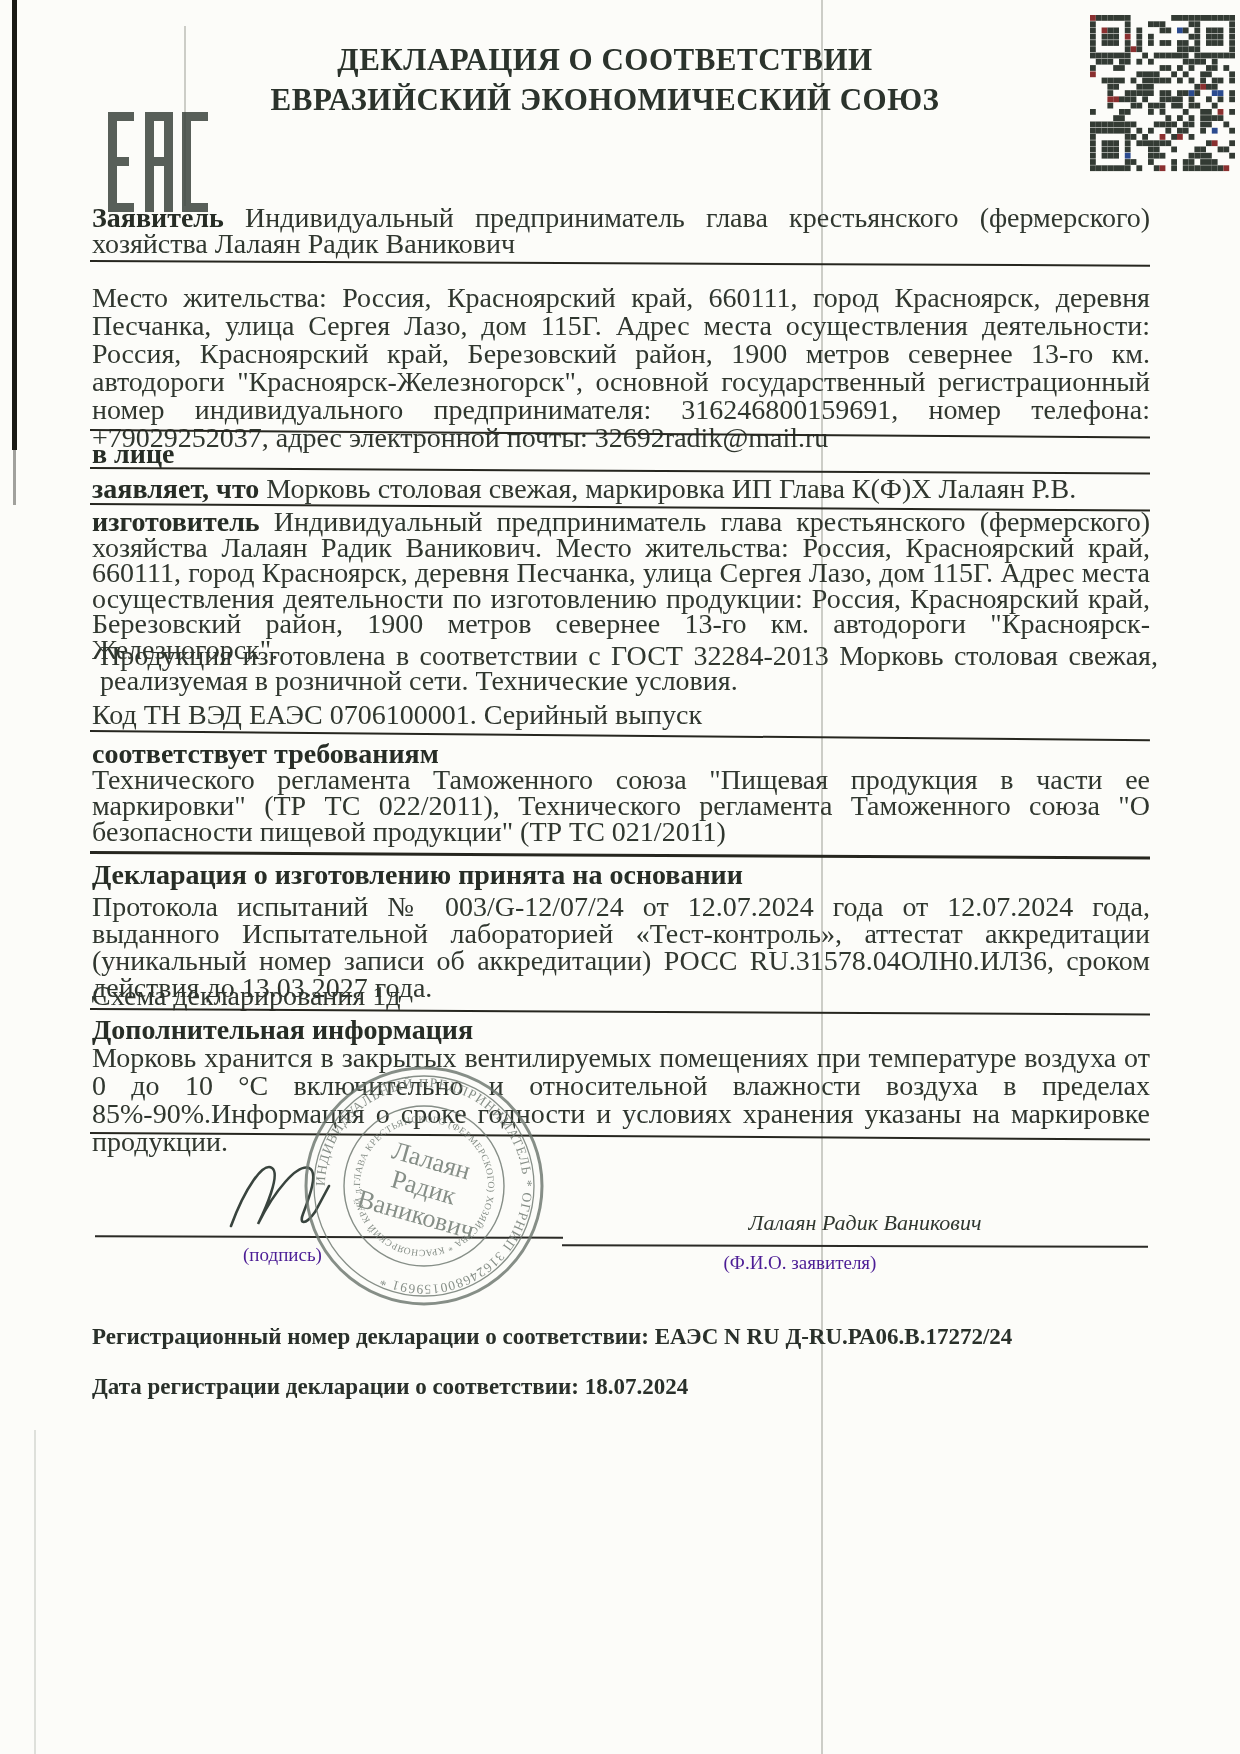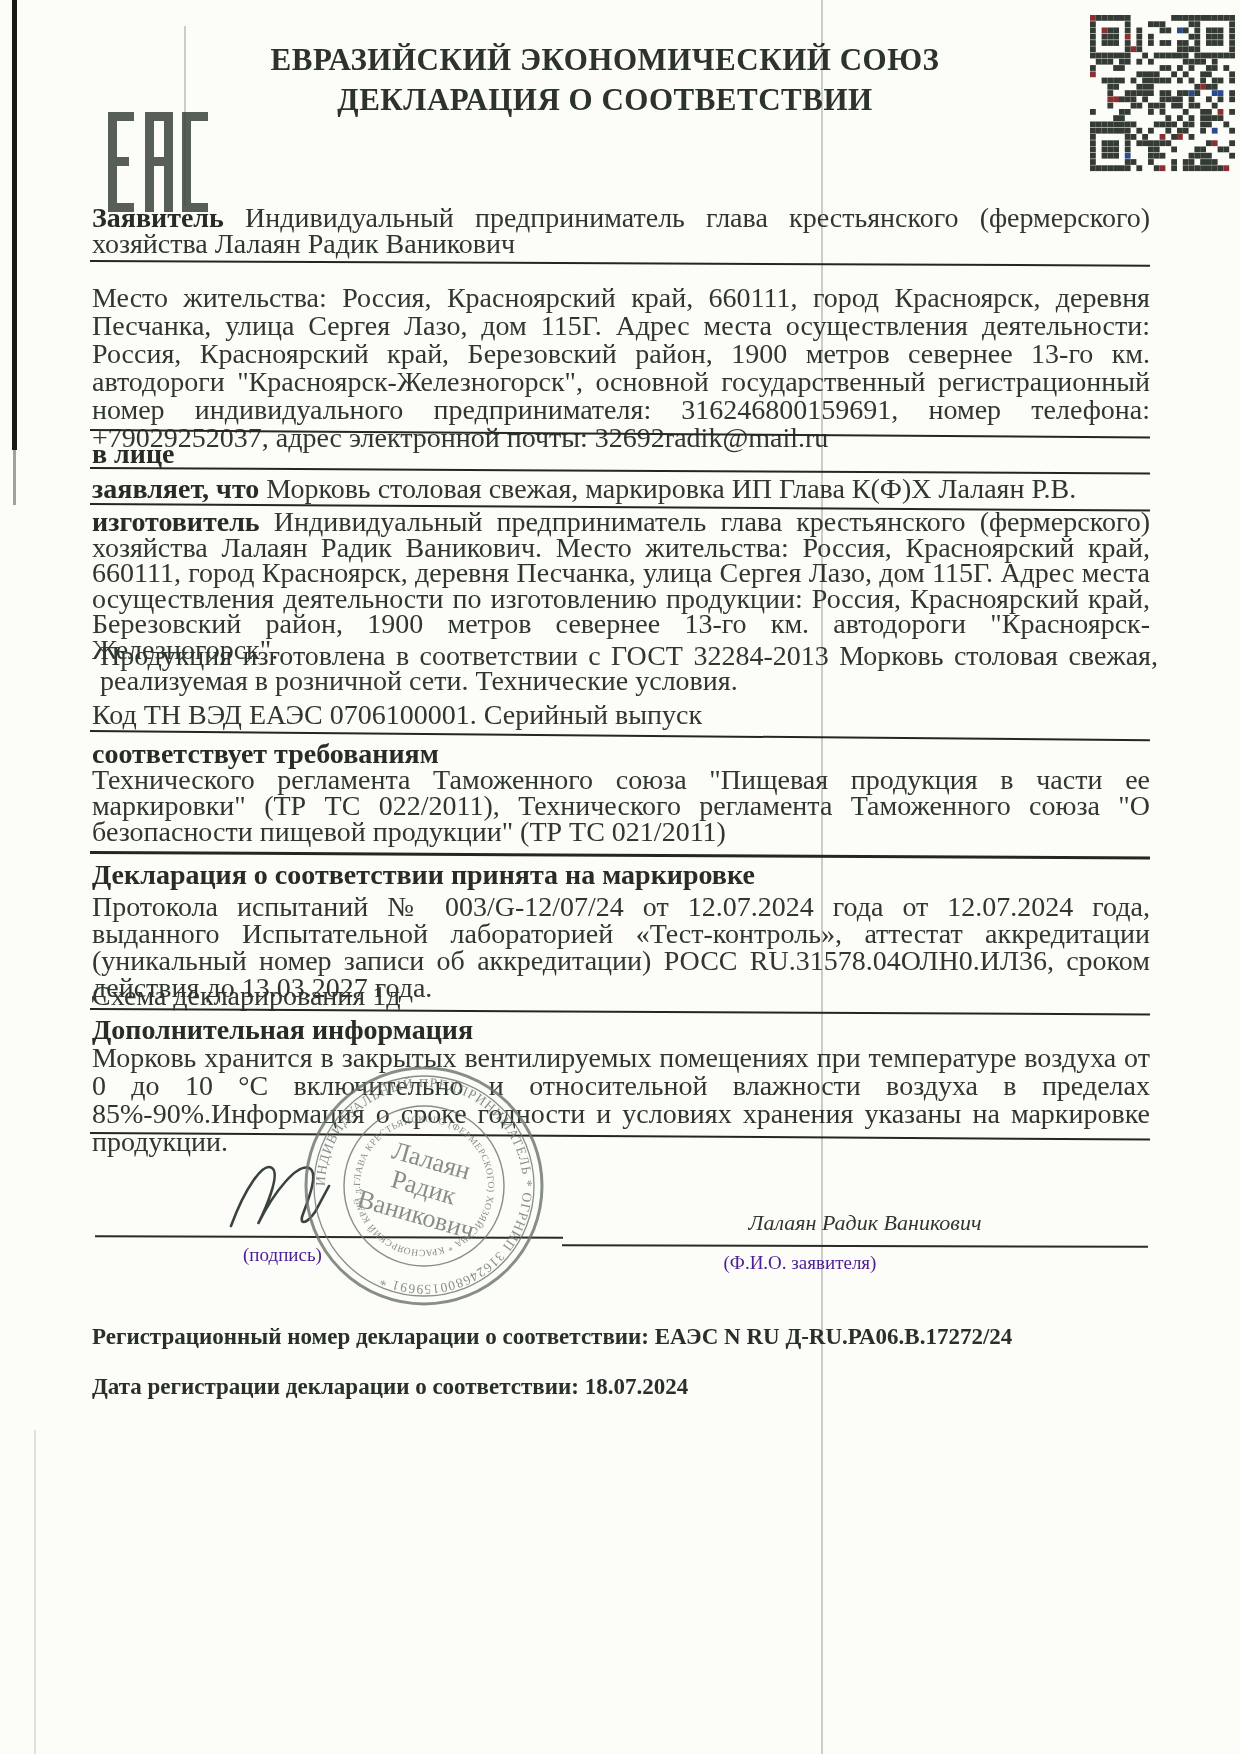--- a/index.html
+++ b/index.html
@@ -39,22 +39,22 @@
 
 <div class="page">
 
   <div class="edge-bar" style="left:12px;top:0;width:5px;height:450px;"></div>
   <div class="edge-bar" style="left:13px;top:450px;width:3px;height:55px;opacity:.4;"></div>
   <div class="faint-vline" style="left:184px;top:26px;width:2px;height:180px;"></div>
   <div class="faint-vline" style="left:821px;top:0;width:2px;height:1754px;"></div>
   <div class="faint-vline" style="left:34px;top:1430px;width:2px;height:324px;opacity:.6;"></div>
 
   <div class="title-wrap">
+    <div class="title-line">ДЕКЛАРАЦИЯ О СООТВЕТСТВИИ</div>
     <div class="title-line">ЕВРАЗИЙСКИЙ ЭКОНОМИЧЕСКИЙ СОЮЗ</div>
-    <div class="title-line">ДЕКЛАРАЦИЯ О СООТВЕТСТВИИ</div>
   </div>
 
   <svg class="eac-logo" width="100" height="100" viewBox="0 0 100 100" aria-label="ЕАС">
     <g fill="#3c443e">
 
       <rect x="0" y="0" width="9" height="100"></rect>
         <rect x="0" y="0" width="26" height="9"></rect>
         <rect x="0" y="45" width="21" height="9"></rect>
         <rect x="0" y="91" width="26" height="9"></rect>
 
@@ -423,21 +423,21 @@
 
   <div class="para" style="top:643px;line-height:25px;margin-left:8px;">Продукция изготовлена в соответствии с ГОСТ 32284-2013 Морковь столовая свежая, реализуемая в розничной сети. Технические условия.</div>
 
   <div class="line-block" style="top:699px;">Код ТН ВЭД ЕАЭС 0706100001. Серийный выпуск</div>
   <div class="sep" style="top:730px;transform:rotate(0.5deg);"></div>
 
   <div class="line-block b" style="top:738px;">соответствует требованиям</div>
   <div class="para" style="top:767px;line-height:26px;">Технического регламента Таможенного союза "Пищевая продукция в части ее маркировки" (ТР ТС 022/2011), Технического регламента Таможенного союза "О безопасности пищевой продукции" (ТР ТС 021/2011)</div>
   <div class="sep" style="top:851px;height:3px;transform:rotate(0.3deg);"></div>
 
-  <div class="line-block b" style="top:859px;">Декларация о соответствии принята на маркировке</div>
+  <div class="line-block b" style="top:859px;">Декларация о изготовлению принята на основании</div>
   <div class="para" style="top:893px;line-height:27px;">Протокола испытаний №  003/G-12/07/24 от 12.07.2024 года от 12.07.2024 года, выданного Испытательной лабораторией «Тест-контроль», аттестат аккредитации (уникальный номер записи об аккредитации) РОСС RU.31578.04ОЛН0.ИЛ36, сроком действия до 13.03.2027 года.</div>
   <div class="line-block" style="top:980px;">Схема декларирования 1д</div>
   <div class="sep" style="top:1008px;transform:rotate(0.3deg);"></div>
 
   <div class="line-block b" style="top:1014px;">Дополнительная информация</div>
   <div class="para" style="top:1044px;line-height:28px;">Морковь хранится в закрытых вентилируемых помещениях при температуре воздуха от 0 до 10 °С включительно и относительной влажности воздуха в пределах 85%-90%.Информация о сроке годности и условиях хранения указаны на маркировке продукции.</div>
   <div class="sep" style="top:1132px;transform:rotate(0.35deg);"></div>
 
 
   <svg class="scribble" width="130" height="92" viewBox="0 0 130 92">

